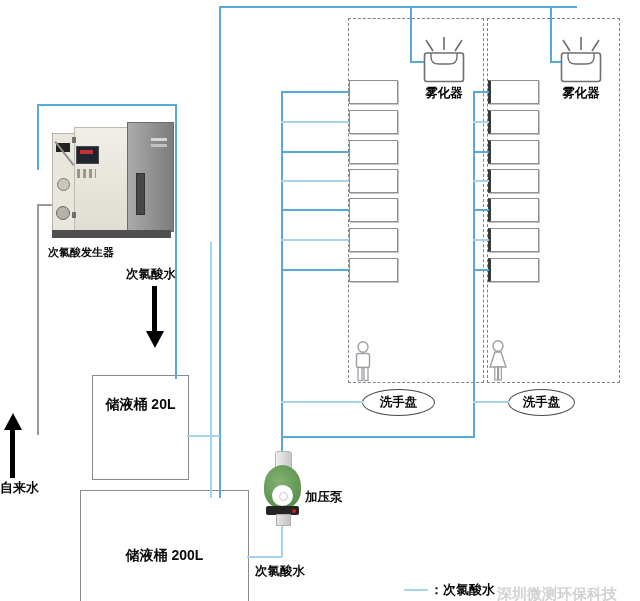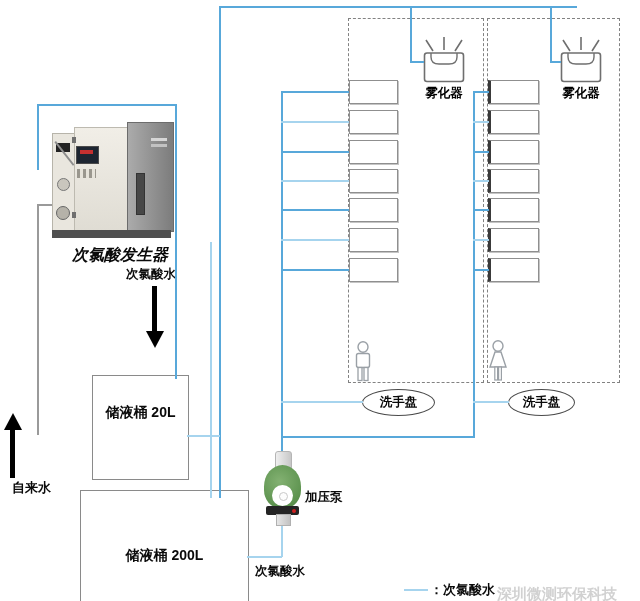--- a/index.html
+++ b/index.html
@@ -127,32 +127,32 @@
     <div class="m-hinge" style="top:20px"></div>
     <div class="m-hinge" style="top:95px"></div>
     <div class="m-screen"></div>
     <div class="m-ctrl"></div>
     <div class="m-side">
       <div class="m-slot"></div>
       <div class="m-sidetext"></div>
     </div>
     <div class="m-base"></div>
   </div>
-  <div class="lbl" style="left:48px;top:245px;width:120px;text-align:right;font-size:16px;font-style:italic;">次氯酸发生器</div>
+  <div class="lbl" style="left:48px;top:245px;width:120px;text-align:left;font-size:11px;">次氯酸发生器</div>
 
   <div class="lbl" style="left:126px;top:266px;font-size:12.5px;">次氯酸水</div>
   <div class="arrow-shaft" style="left:152px;top:286px;width:5px;height:47px;z-index:7;"></div>
   <div class="arrow-head-down" style="left:146px;top:331px;z-index:7;"></div>
 
   <div class="arrow-head-up" style="left:4px;top:413px;z-index:7;"></div>
   <div class="arrow-shaft" style="left:10px;top:428px;width:5px;height:50px;z-index:7;"></div>
-  <div class="lbl" style="left:12px;top:479px;font-size:13px;">自来水</div>
+  <div class="lbl" style="left:0px;top:479px;font-size:13px;">自来水</div>
 
   <div class="tank" style="left:92px;top:375px;width:95px;height:103px;">
-    <span class="lbl" style="margin-top:28px;">储液桶 20L</span>
+    <span class="lbl" style="margin-top:20px;">储液桶 20L</span>
   </div>
   <div class="tank" style="left:80px;top:490px;width:167px;height:115px;">
     <span class="lbl" style="margin-top:56px;">储液桶 200L</span>
   </div>
   <div class="lbl" style="left:255px;top:563px;font-size:12.5px;">次氯酸水</div>
 
   <div id="pump" class="abs">
     <div class="p-top"></div>
     <div class="p-body">
       <div class="p-disc">

